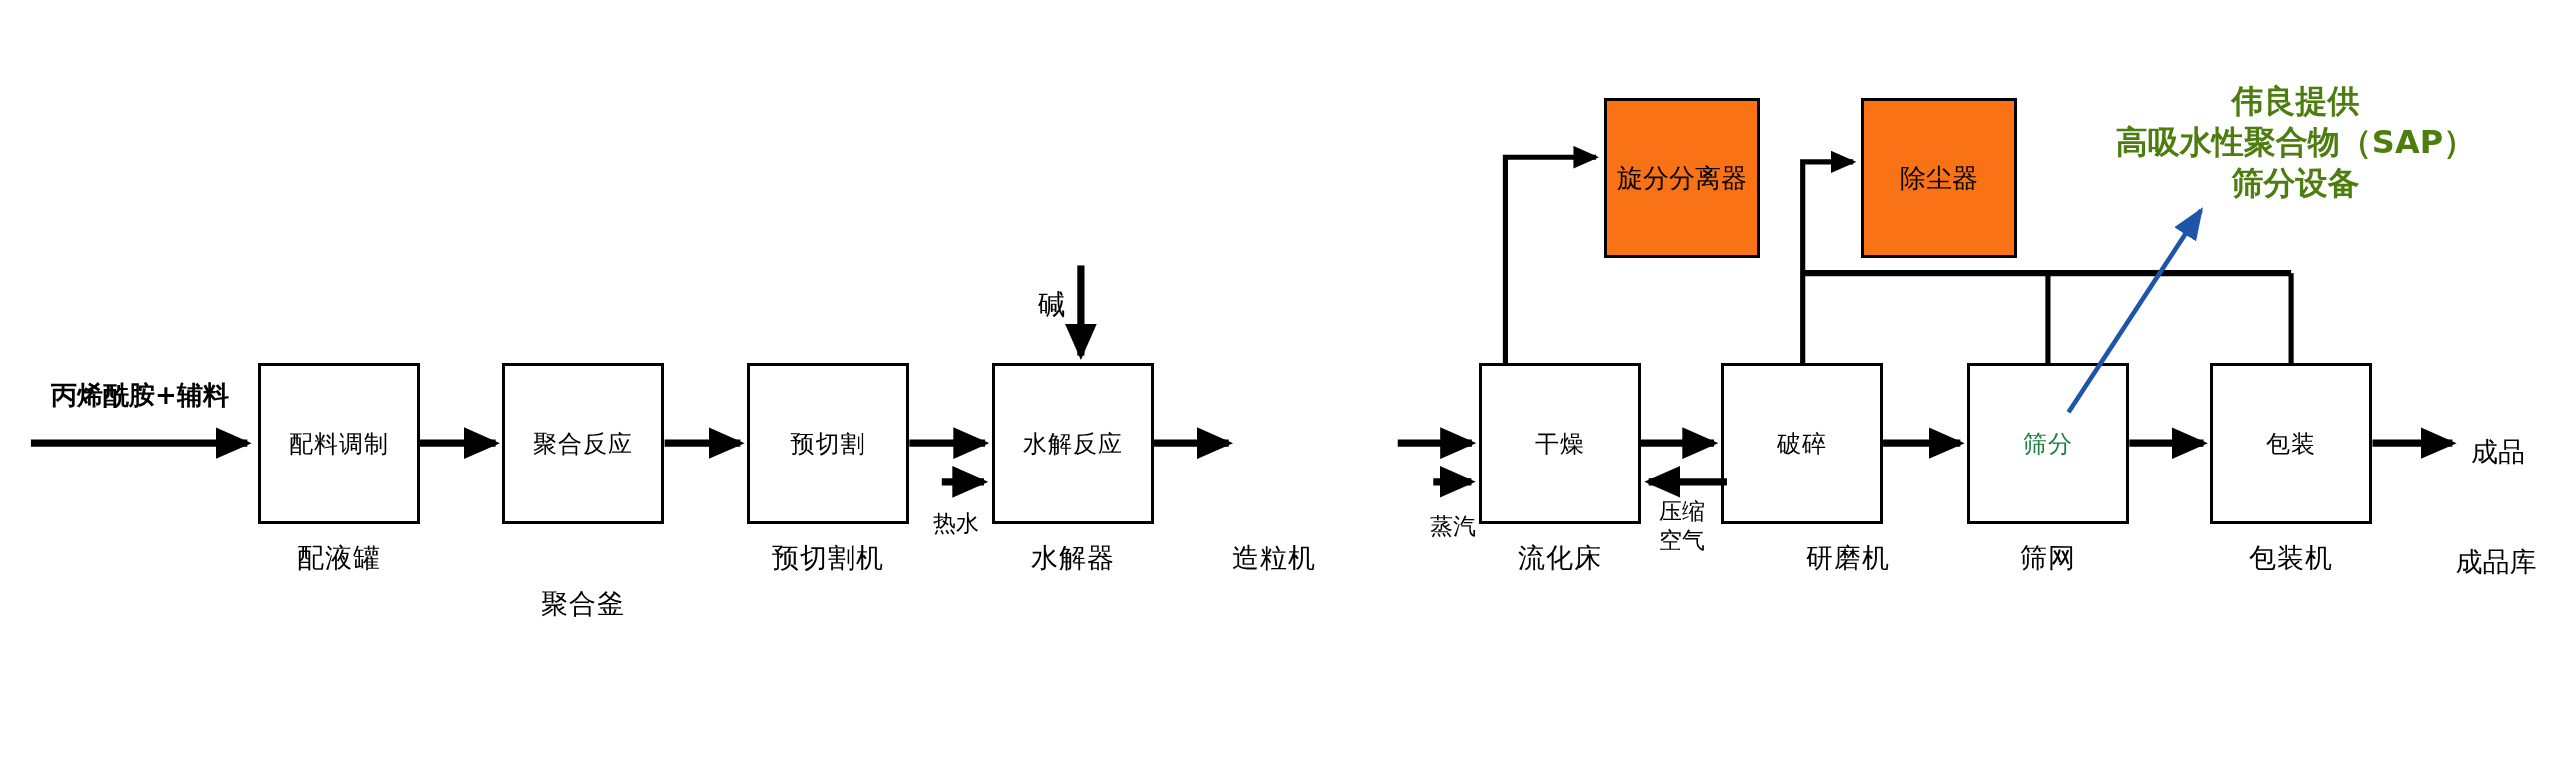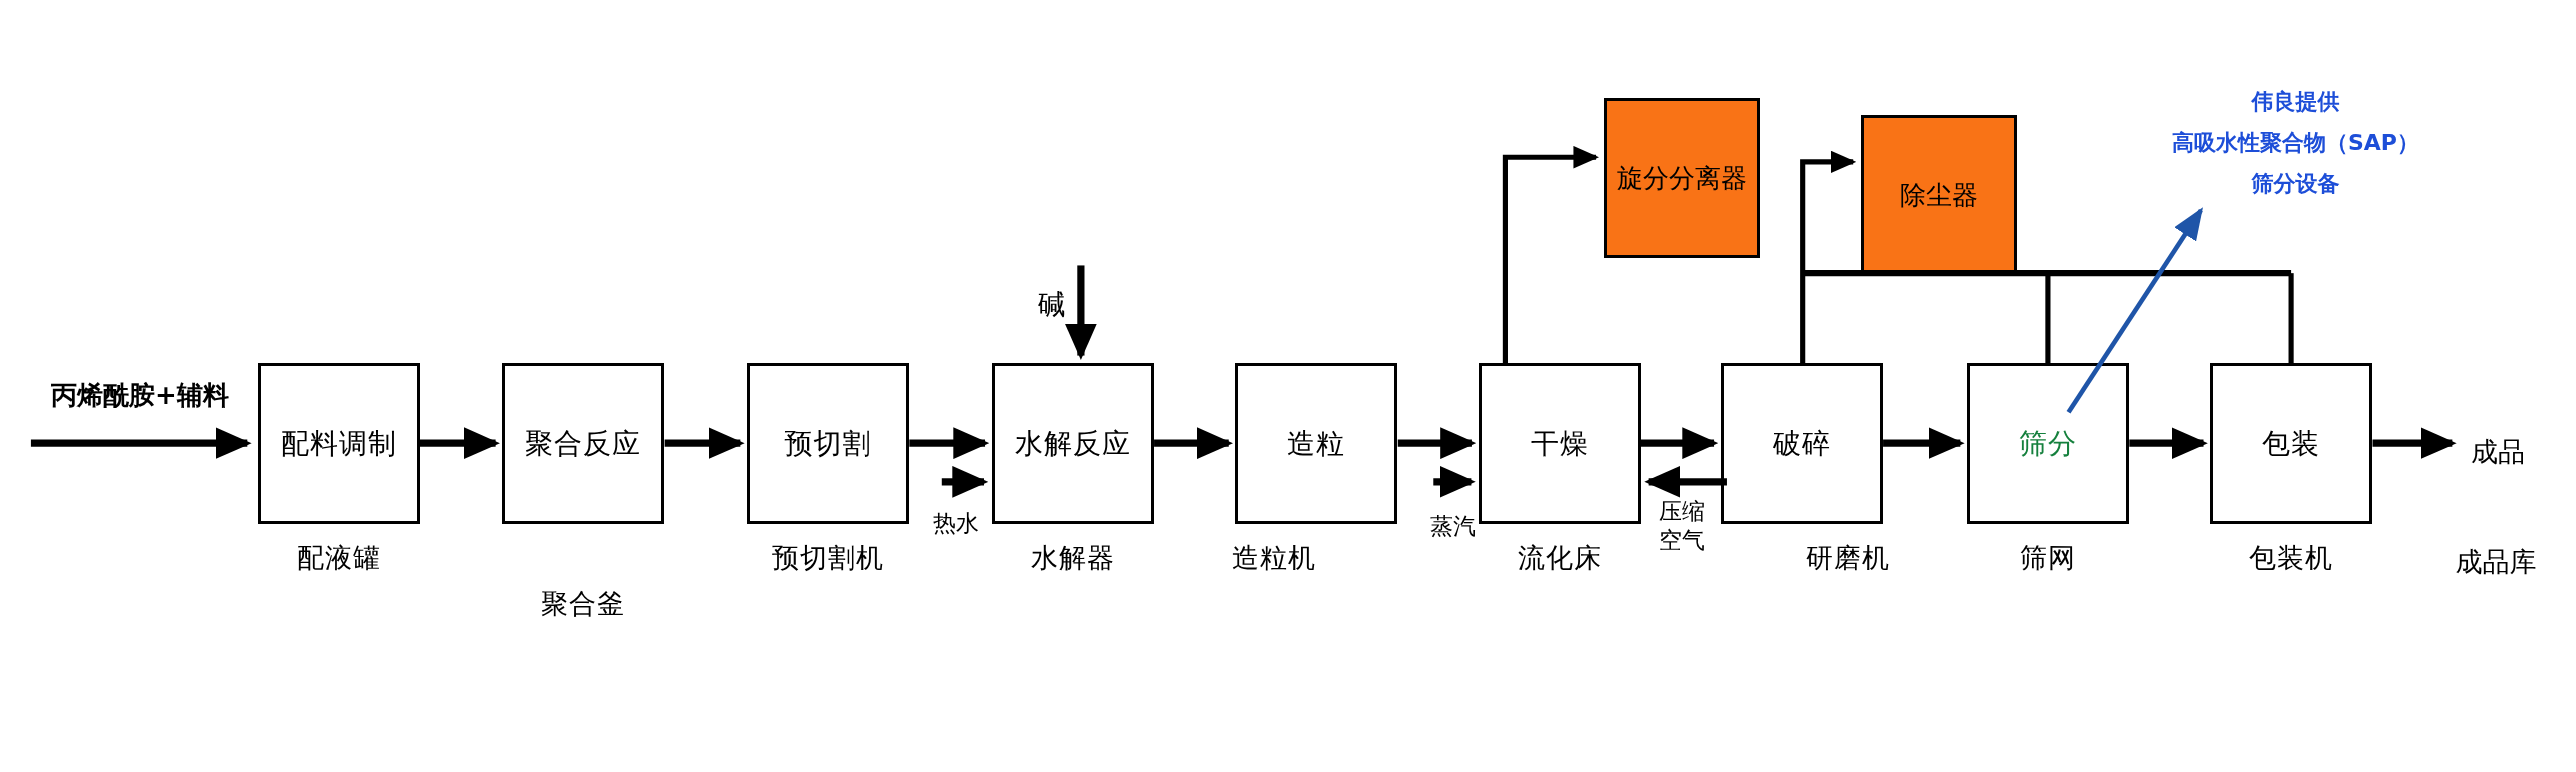--- a/index.html
+++ b/index.html
@@ -11,21 +11,21 @@
     color:#000;
     overflow:hidden;
   }
   .box{
     position:absolute;
     width:162px;height:161px;
     border:3.1px solid #000;
     background:#fff;
     box-sizing:border-box;
     display:flex;align-items:center;justify-content:center;
-    font-size:28px;
+    font-size:24px;
     letter-spacing:1px;
     z-index:2;
   }
   .topbox{
     position:absolute;
     width:156px;height:160px;
     border:3.1px solid #000;
     background:#f97316;
     box-sizing:border-box;
     display:flex;align-items:center;justify-content:center;
@@ -58,22 +58,22 @@
     text-align:center;font-size:26px;font-weight:600;
     z-index:3;
   }
   #alkali-label{
     position:absolute;left:1023px;top:286px;width:57px;
     text-align:center;font-size:28px;z-index:3;
   }
   #vendor-note{
     position:absolute;left:2115px;top:81px;width:361px;
     text-align:center;
-    font-size:22px;line-height:41px;font-weight:600;
-    color:#1d4ed8;
+    font-size:32px;line-height:41px;font-weight:600;
+    color:#4d7c0f;
     z-index:3;
   }
   #diagram-title{
     position:absolute;left:925px;top:717px;width:732px;
     text-align:center;
     font-size:32px;letter-spacing:2.1px;
     color:#595959;
     z-index:3;
   }
   #lines-layer{
@@ -91,40 +91,37 @@
     </div>
   <div class="box" style="left:502px;top:363px;">
       <span>聚合反应</span>
     </div>
   <div class="box" style="left:747px;top:363px;">
       <span>预切割</span>
     </div>
   <div class="box" style="left:992px;top:363px;">
       <span>水解反应</span>
     </div>
-  <div class="box" style="left:1235px;top:363px;">
-      <span>造粒</span>
-    </div>
   <div class="box" style="left:1479px;top:363px;">
       <span>干燥</span>
     </div>
   <div class="box" style="left:1721px;top:363px;">
       <span>破碎</span>
     </div>
   <div class="box" style="left:1967px;top:363px;">
       <span class="blue-text">筛分</span>
     </div>
   <div class="box" style="left:2210px;top:363px;">
       <span>包装</span>
     </div>
 
   <div class="topbox" style="left:1604px;top:79px;">
       <span>旋分分离器</span>
     </div>
-  <div class="topbox" style="left:1861px;top:96px;">
+  <div class="topbox" style="left:1861px;top:79px;">
       <span>除尘器</span>
     </div>
 
   <div class="eq-label" style="left:258px;width:162px;">配液罐</div>
   <div class="eq-label" style="left:502px;width:162px;margin-top:46px;">聚合釜</div>
   <div class="eq-label" style="left:747px;width:162px;">预切割机</div>
   <div class="eq-label" style="left:992px;width:162px;">水解器</div>
   <div class="eq-label" style="left:1193px;width:162px;">造粒机</div>
   <div class="eq-label" style="left:1479px;width:162px;">流化床</div>
   <div class="eq-label" style="left:1767px;width:162px;">研磨机</div>

